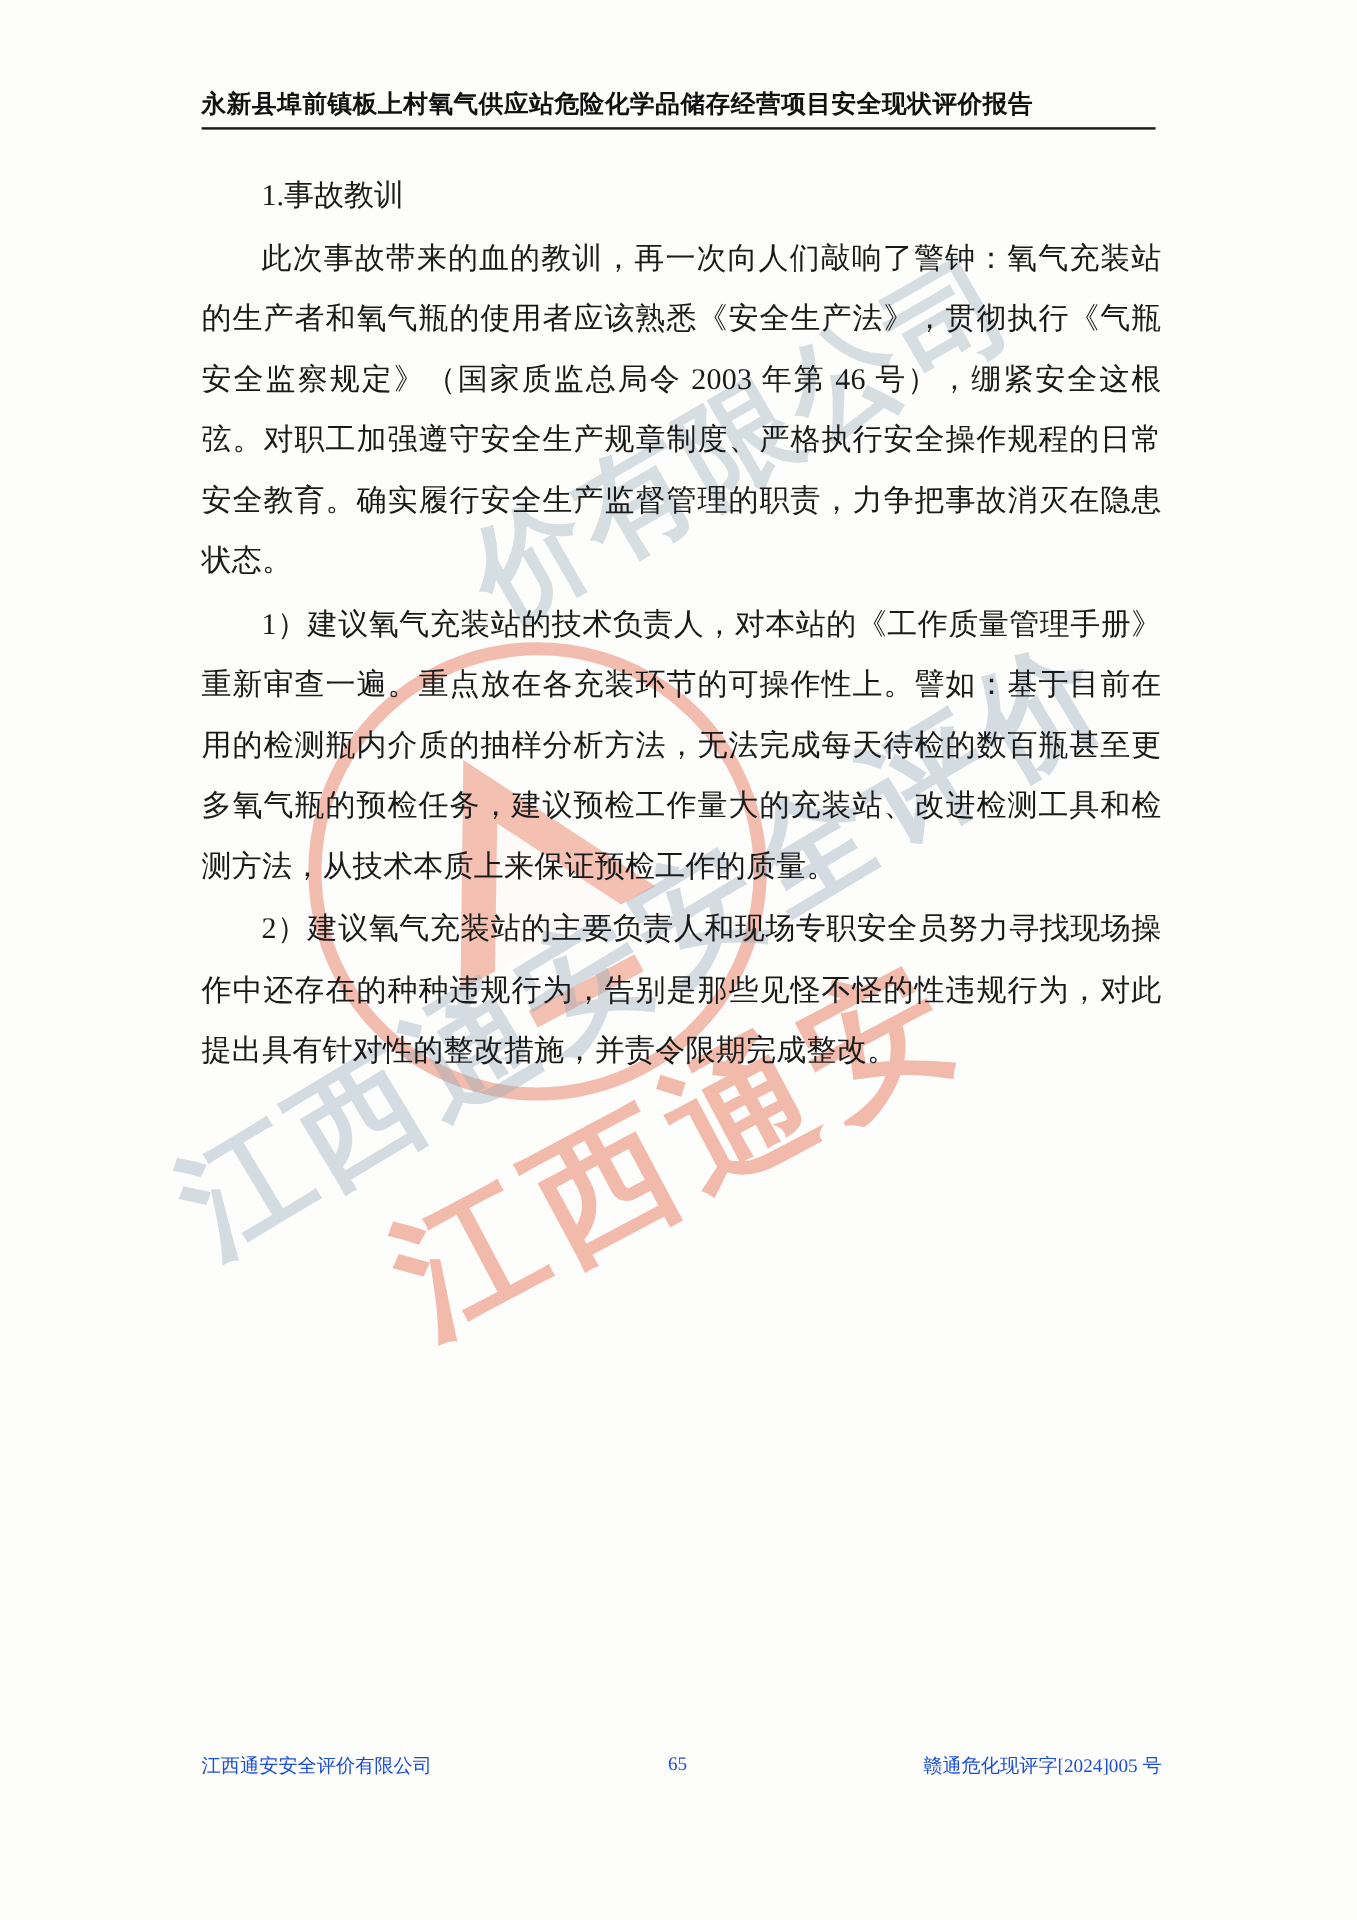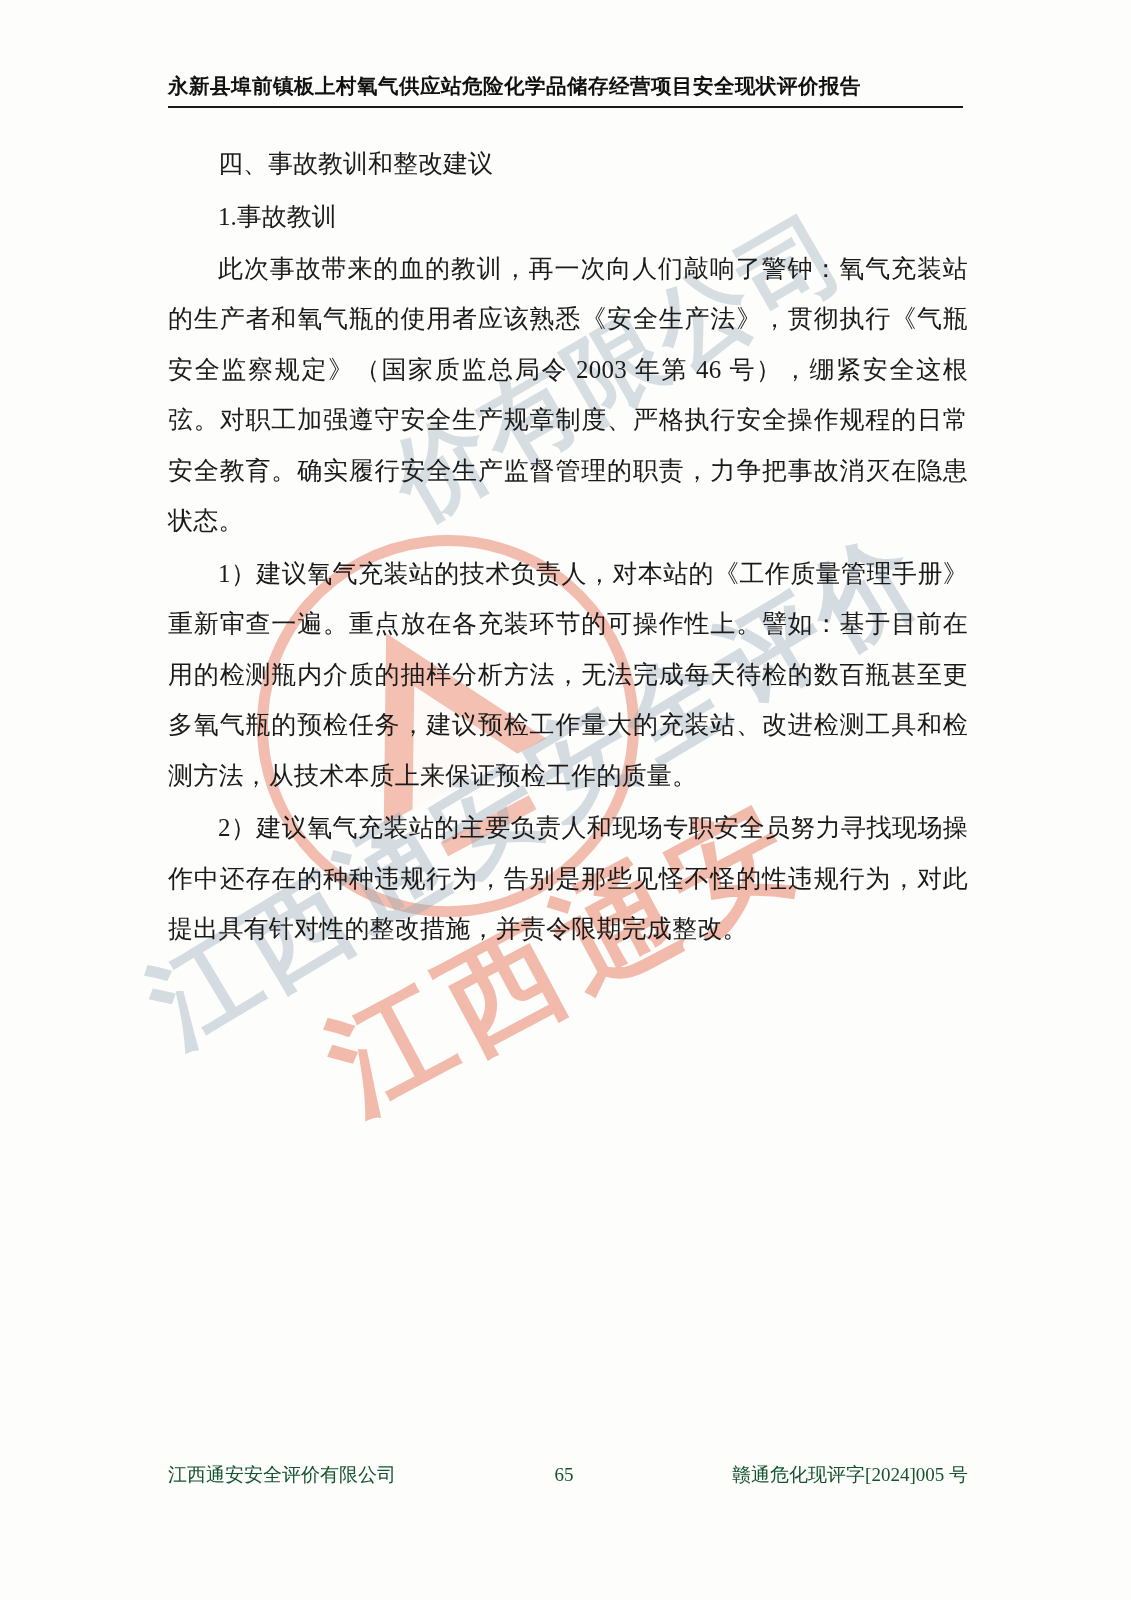--- a/index.html
+++ b/index.html
@@ -156,24 +156,24 @@
     text-align: justify;
     text-justify: inter-ideograph;
     letter-spacing: 0.2px;
   }
 
   .footer {
     position: absolute;
     left: 168px;
     top: 1462px;
     width: 800px;
-    font-size: 19px;
-    color: #14532d;
+    font-size: 16px;
+    color: #1d4ed8;
     display: flex;
-    align-items: center;
+    align-items: flex-start;
     justify-content: space-between;
   }
   .footer-left { white-space: nowrap; }
   .footer-center { white-space: nowrap; }
   .footer-right { white-space: nowrap; }
 </style>
 </head>
 <body>
 
 <div class="page">
@@ -189,21 +189,20 @@
       <div class="wm-text-main">江西通安</div>
     </div>
   </div>
 
   <div class="content">
 
     <div class="header">永新县埠前镇板上村氧气供应站危险化学品储存经营项目安全现状评价报告</div>
     <div class="header-rule"></div>
 
     <div class="body">
-      <div class="h-sec">四、事故教训和整改建议</div>
       <div class="h-sub">1.事故教训</div>
       <p class="para">此次事故带来的血的教训，再一次向人们敲响了警钟：氧气充装站的生产者和氧气瓶的使用者应该熟悉《安全生产法》，贯彻执行《气瓶安全监察规定》（国家质监总局令 2003 年第 46 号），绷紧安全这根弦。对职工加强遵守安全生产规章制度、严格执行安全操作规程的日常安全教育。确实履行安全生产监督管理的职责，力争把事故消灭在隐患状态。</p>
       <p class="para">1）建议氧气充装站的技术负责人，对本站的《工作质量管理手册》重新审查一遍。重点放在各充装环节的可操作性上。譬如：基于目前在用的检测瓶内介质的抽样分析方法，无法完成每天待检的数百瓶甚至更多氧气瓶的预检任务，建议预检工作量大的充装站、改进检测工具和检测方法，从技术本质上来保证预检工作的质量。</p>
       <p class="para">2）建议氧气充装站的主要负责人和现场专职安全员努力寻找现场操作中还存在的种种违规行为，告别是那些见怪不怪的性违规行为，对此提出具有针对性的整改措施，并责令限期完成整改。</p>
     </div>
 
     <div class="footer">
       <span class="footer-left">江西通安安全评价有限公司</span>
       <span class="footer-center">65</span>
       <span class="footer-right">赣通危化现评字[2024]005 号</span>

